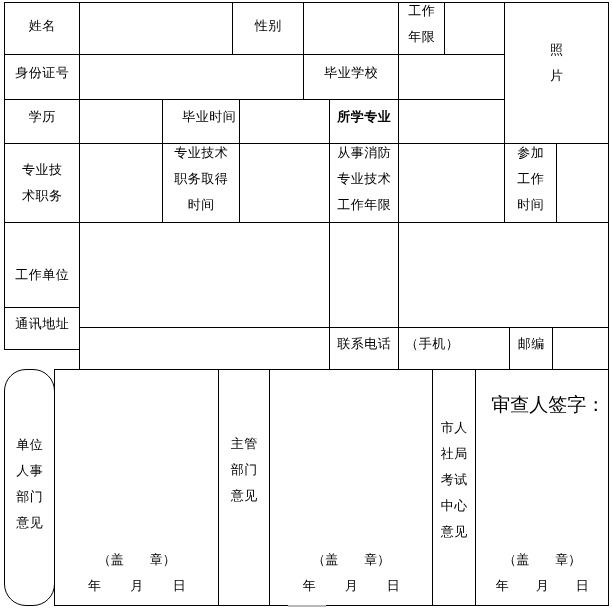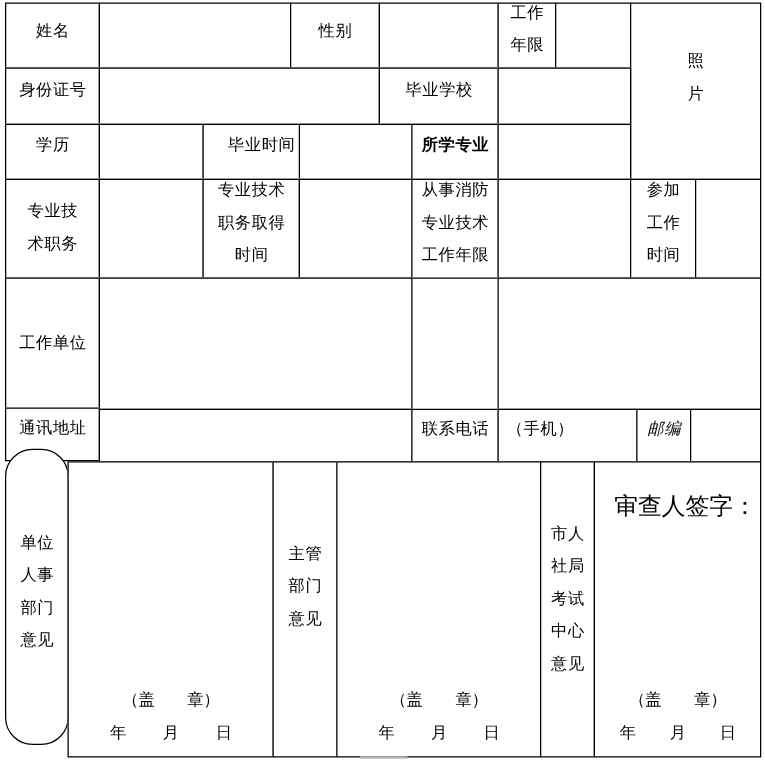--- a/index.html
+++ b/index.html
@@ -87,36 +87,36 @@
 时间</div>
   </div>
   <div class="cell" style="left:557px;top:144px;width:53px;height:80px;"></div>
 
   <div class="cell" style="left:5px;top:223px;width:76px;height:106px;">
     <div class="lbl center">工作单位</div>
   </div>
   <div class="cell" style="left:80px;top:223px;width:251px;height:106px;"></div>
   <div class="cell" style="left:399px;top:223px;width:211px;height:106px;"></div>
 
-  <div class="cell" style="left:5px;top:327px;width:76px;height:43px;">
+  <div class="cell" style="left:5px;top:308px;width:76px;height:43px;">
     <div class="lbl top" style="top:3px;">通讯地址</div>
   </div>
   <div class="cell" style="left:80px;top:328px;width:251px;height:43px;"></div>
   <div class="cell" style="left:330px;top:328px;width:70px;height:43px;">
     <div class="lbl top" style="top:3px;">联系电话</div>
   </div>
   <div class="cell" style="left:399px;top:328px;width:112px;height:43px;">
     <div class="lbl top" style="top:3px;text-align:left;left:6px;">（手机）</div>
   </div>
   <div class="cell" style="left:510px;top:328px;width:44px;height:43px;">
-    <div class="lbl top" style="top:3px;font-style:italic;">邮编</div>
+    <div class="lbl top" style="top:3px;">邮编</div>
   </div>
   <div class="cell" style="left:553px;top:328px;width:57px;height:43px;"></div>
 
-  <div class="cell" style="left:5px;top:360px;width:51px;height:237px;border-radius:22px;">
+  <div class="cell" style="left:5px;top:370px;width:51px;height:237px;border-radius:22px;">
     <div class="lbl center" style="margin-top:-4px;">单位
 人事
 部门
 意见</div>
   </div>
   <div class="cell" style="left:55px;top:370px;width:165px;height:237px;">
     <div class="seal" style="top:0;bottom:0;">
       <div class="stamp" style="top:181px;">（盖 章）</div>
       <div class="date" style="top:207px;">
         <span>年</span>

